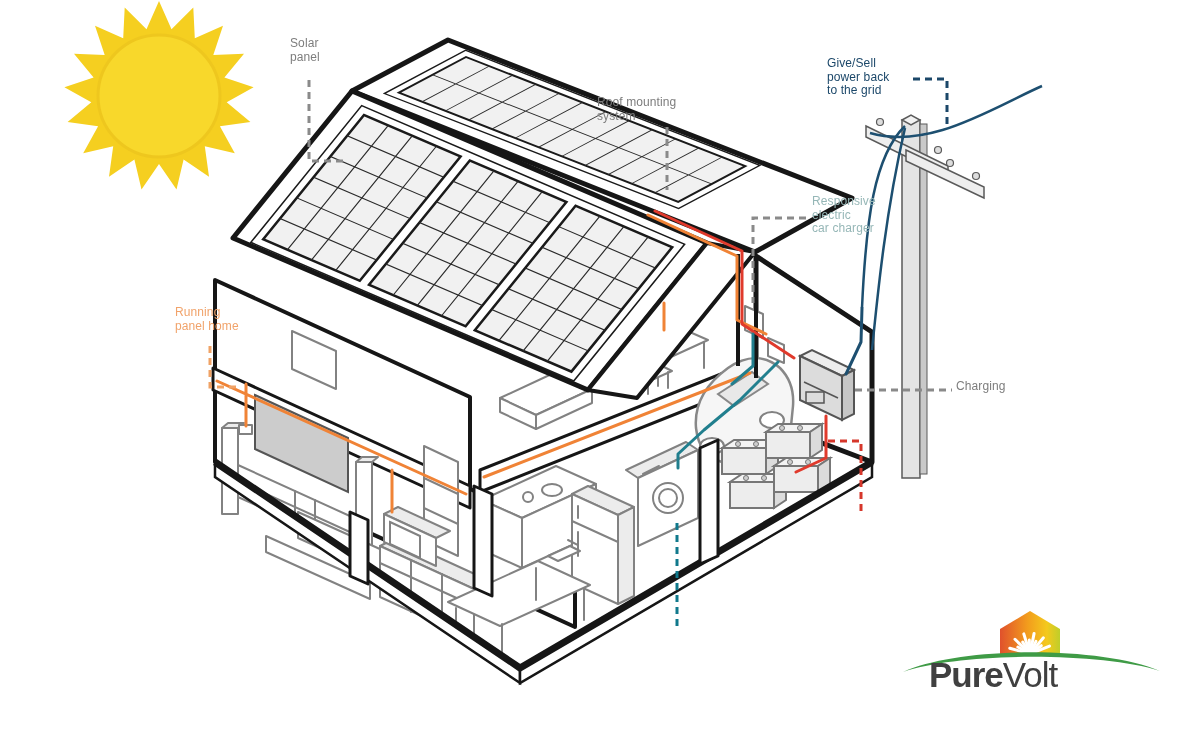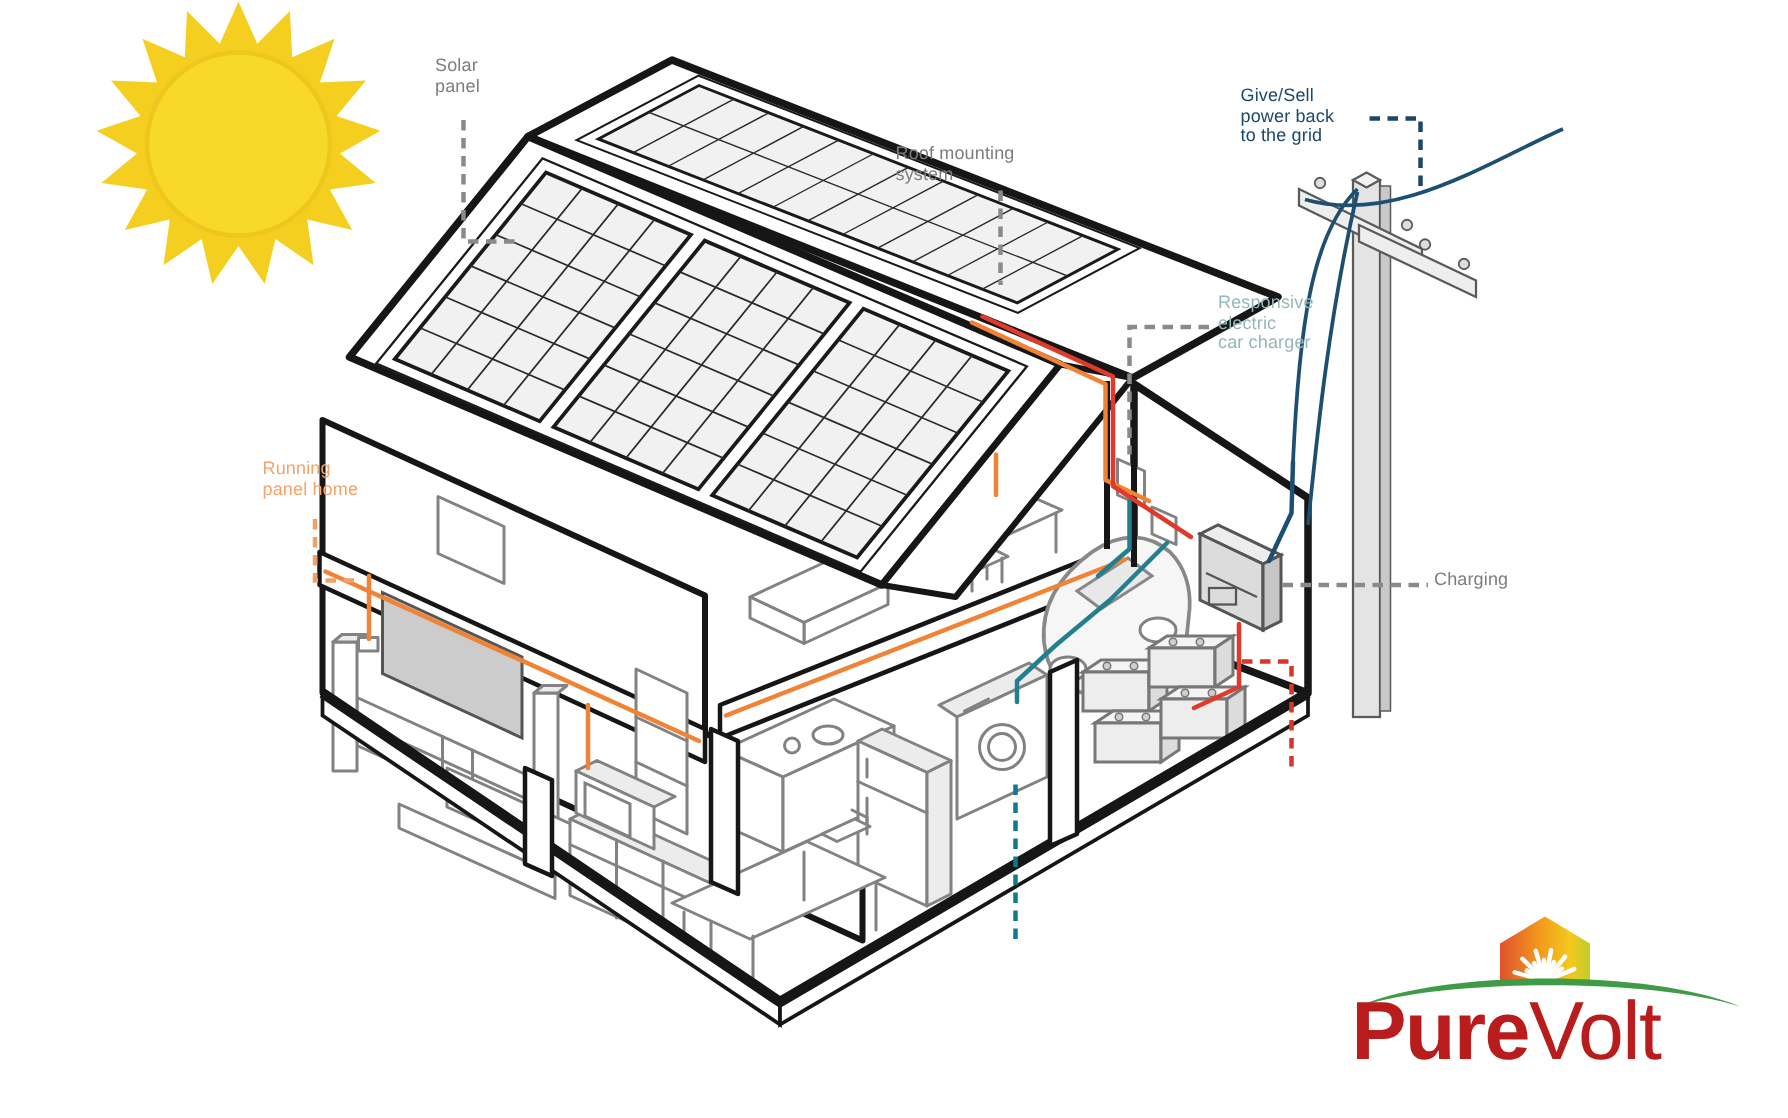--- a/index.html
+++ b/index.html
@@ -8,21 +8,21 @@
   #scene{position:absolute;left:0;top:0}
   .lbl{position:absolute;font-weight:normal;font-size:12px;line-height:1.14;
        white-space:pre-line;letter-spacing:.1px}
   .ctr{text-align:left}
   .c-gray{color:#7d7d7d}
   .c-navy{color:#1b4769}
   .c-mteal{color:#96b7b7}
   .c-orange{color:#f1a36b}
   .c-red{color:#d93a2b}
   .c-teal{color:#10798c}
-  .brand{position:absolute;left:901px;top:655px;font-size:55px;color:#b91c1c;
+  .brand{position:absolute;left:929px;top:655px;font-size:35px;color:#404040;
          letter-spacing:-1px;font-weight:300}
   .brand .bld{font-weight:800}
   
   .w5{fill:#fff;stroke:#161616;stroke-width:5;stroke-linejoin:round}
   .w4{fill:#fff;stroke:#161616;stroke-width:4;stroke-linejoin:round}
   .w3{fill:#fff;stroke:#161616;stroke-width:3;stroke-linejoin:round}
   .fu{fill:#fff;stroke:#828282;stroke-width:2;stroke-linejoin:round}
   .fe{fill:#ececec;stroke:#828282;stroke-width:2;stroke-linejoin:round}
   .fl{fill:none;stroke:#828282;stroke-width:2;stroke-linecap:round}
   .ld{fill:none;stroke-width:3;stroke-dasharray:7 5}

